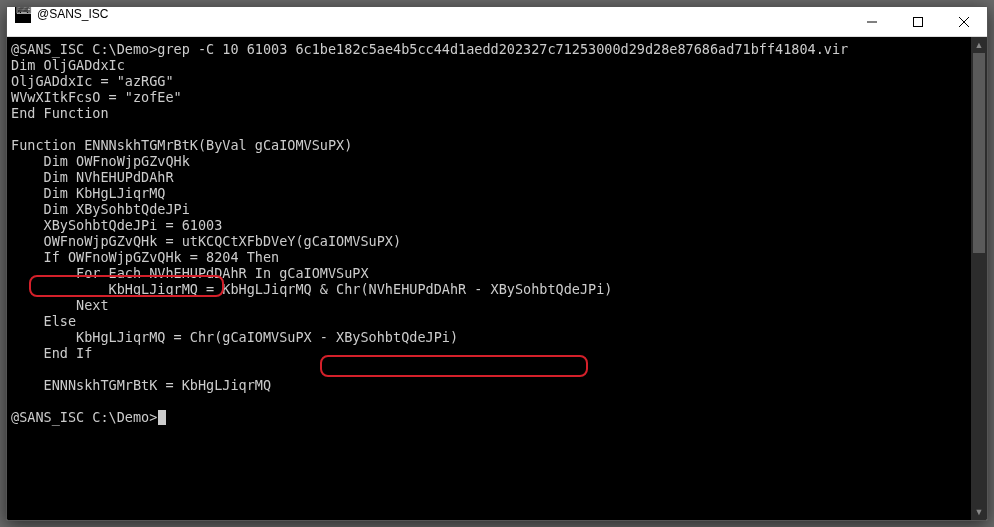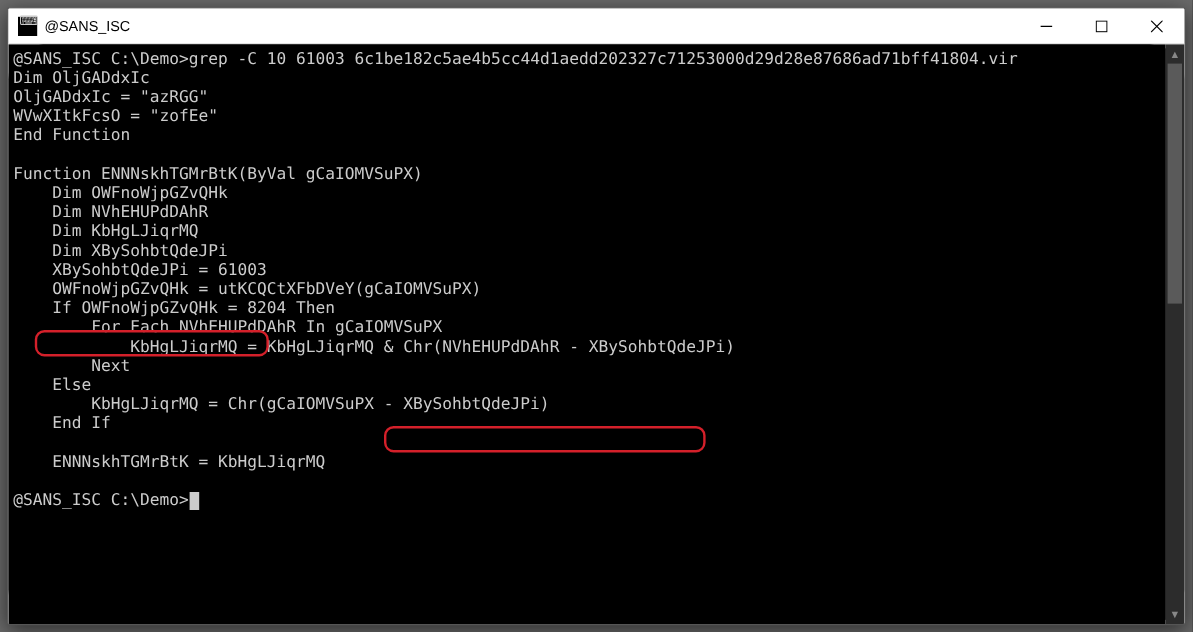--- a/index.html
+++ b/index.html
@@ -20,21 +20,21 @@
     box-shadow: 0 4px 18px rgba(0,0,0,0.6);
     display: flex;
     flex-direction: column;
     border-radius: 2px;
     overflow: hidden;
   }
   .titlebar {
     height: 30px;
     background: #fff;
     display: flex;
-    align-items: center;
+    align-items: flex-start;
     border-bottom: 1px solid #ddd;
     flex: 0 0 auto;
   }
   .titlebar .icon {
     width: 16px;
     height: 16px;
     margin: 0 6px 0 8px;
     background: #000;
     position: relative;
   }

